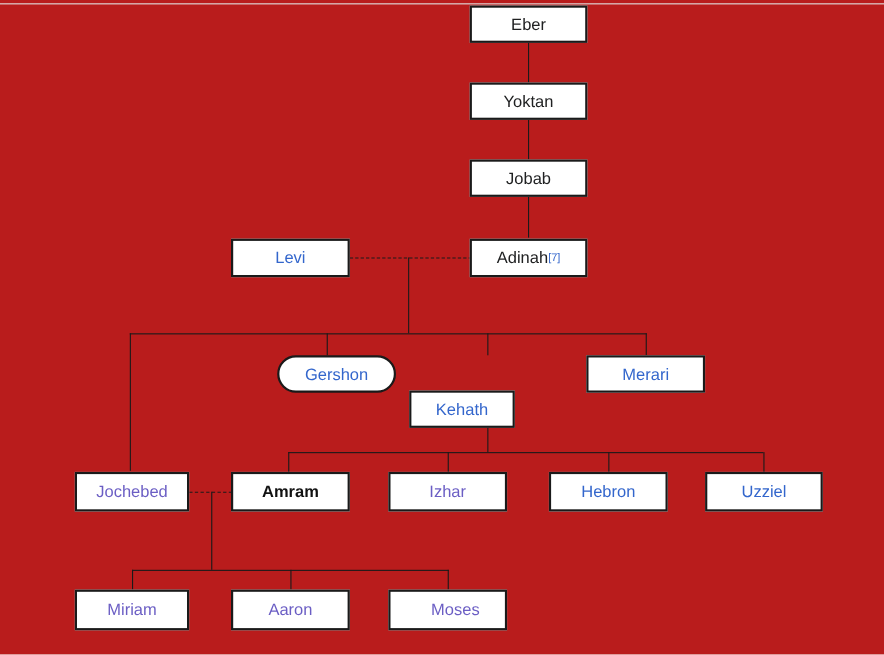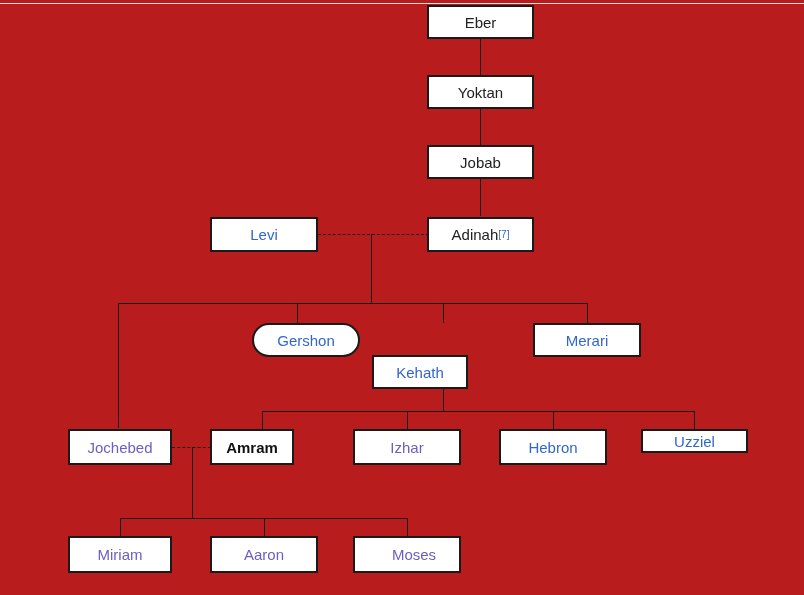--- a/index.html
+++ b/index.html
@@ -138,33 +138,33 @@
   </div>
 
   <div class="node link" style="left:533px; top:323px; width:108px; height:34px;">
     <span class="label">Merari</span>
   </div>
 
   <div class="node visited" style="left:68px; top:429px; width:104px; height:36px;">
     <span class="label">Jochebed</span>
   </div>
 
-  <div class="node bold" style="left:210px; top:429px; width:84px; height:36px;">
+  <div class="node bold" style="left:210px; top:429px; width:108px; height:36px;">
     <span class="label">Amram</span>
   </div>
 
   <div class="node visited" style="left:353px; top:429px; width:108px; height:36px;">
     <span class="label">Izhar</span>
   </div>
 
   <div class="node link" style="left:499px; top:429px; width:108px; height:36px;">
     <span class="label">Hebron</span>
   </div>
 
-  <div class="node link" style="left:641px; top:429px; width:107px; height:24px;">
+  <div class="node link" style="left:641px; top:429px; width:107px; height:36px;">
     <span class="label">Uzziel</span>
   </div>
 
   <div class="node visited" style="left:68px; top:536px; width:104px; height:37px;">
     <span class="label">Miriam</span>
   </div>
 
   <div class="node visited" style="left:210px; top:536px; width:108px; height:37px;">
     <span class="label">Aaron</span>
   </div>

